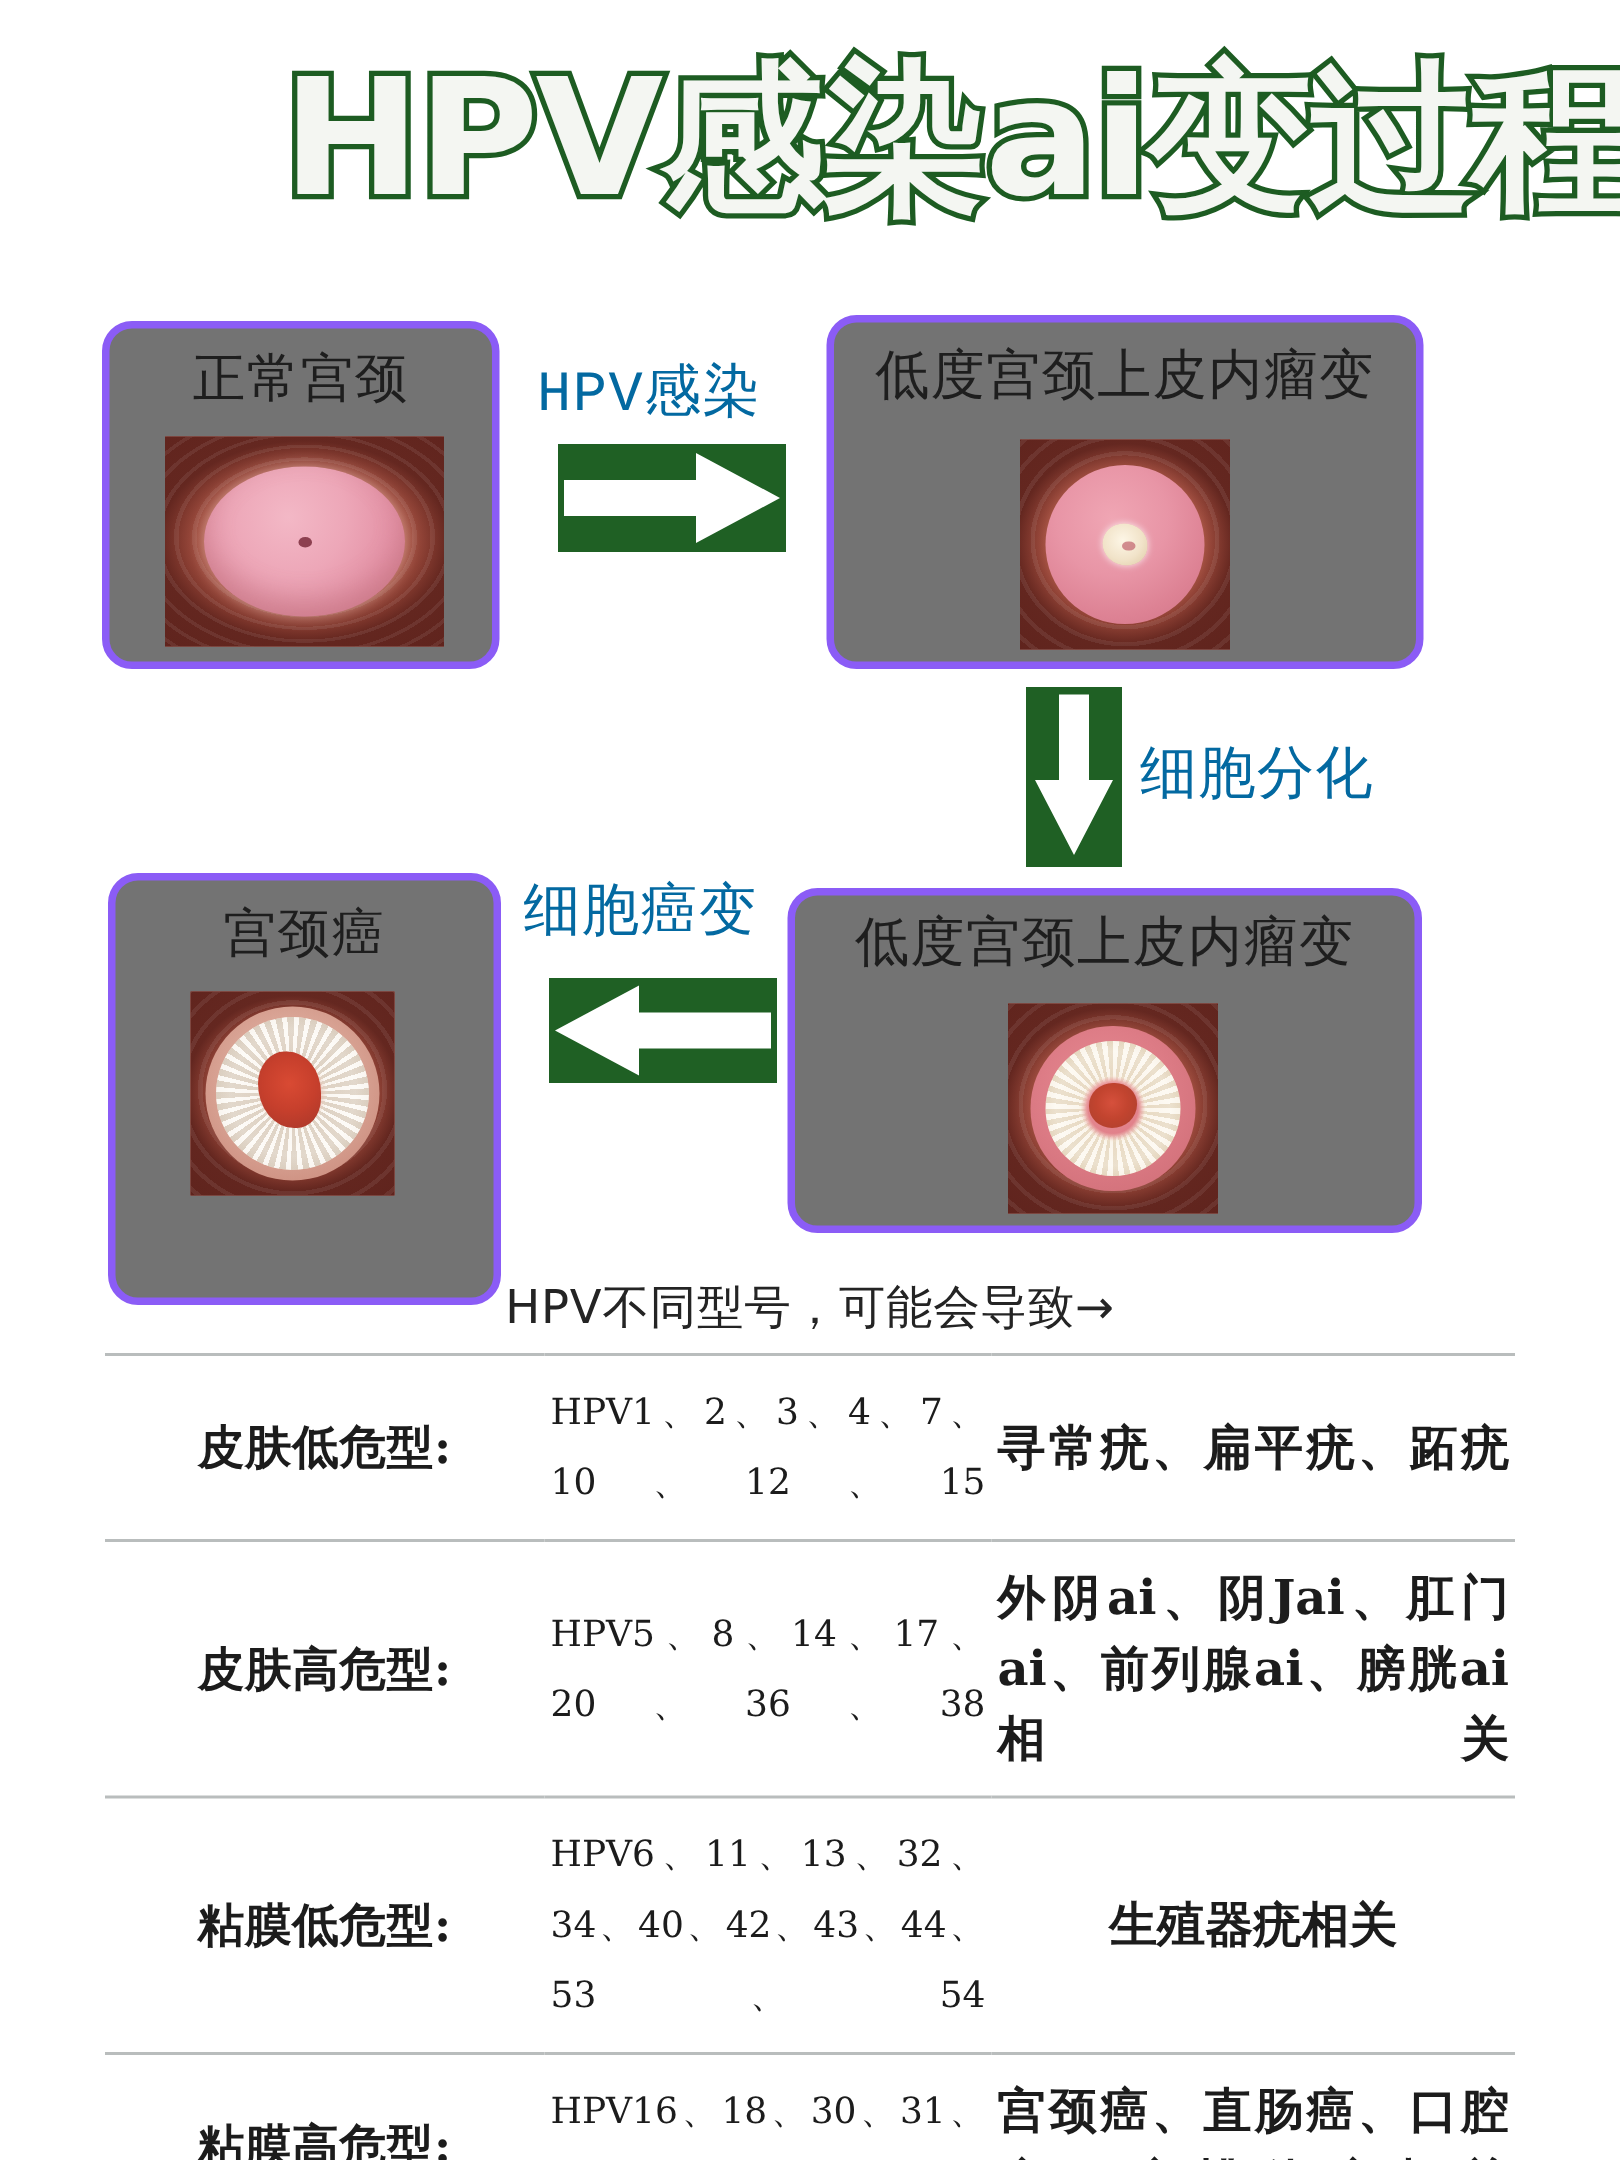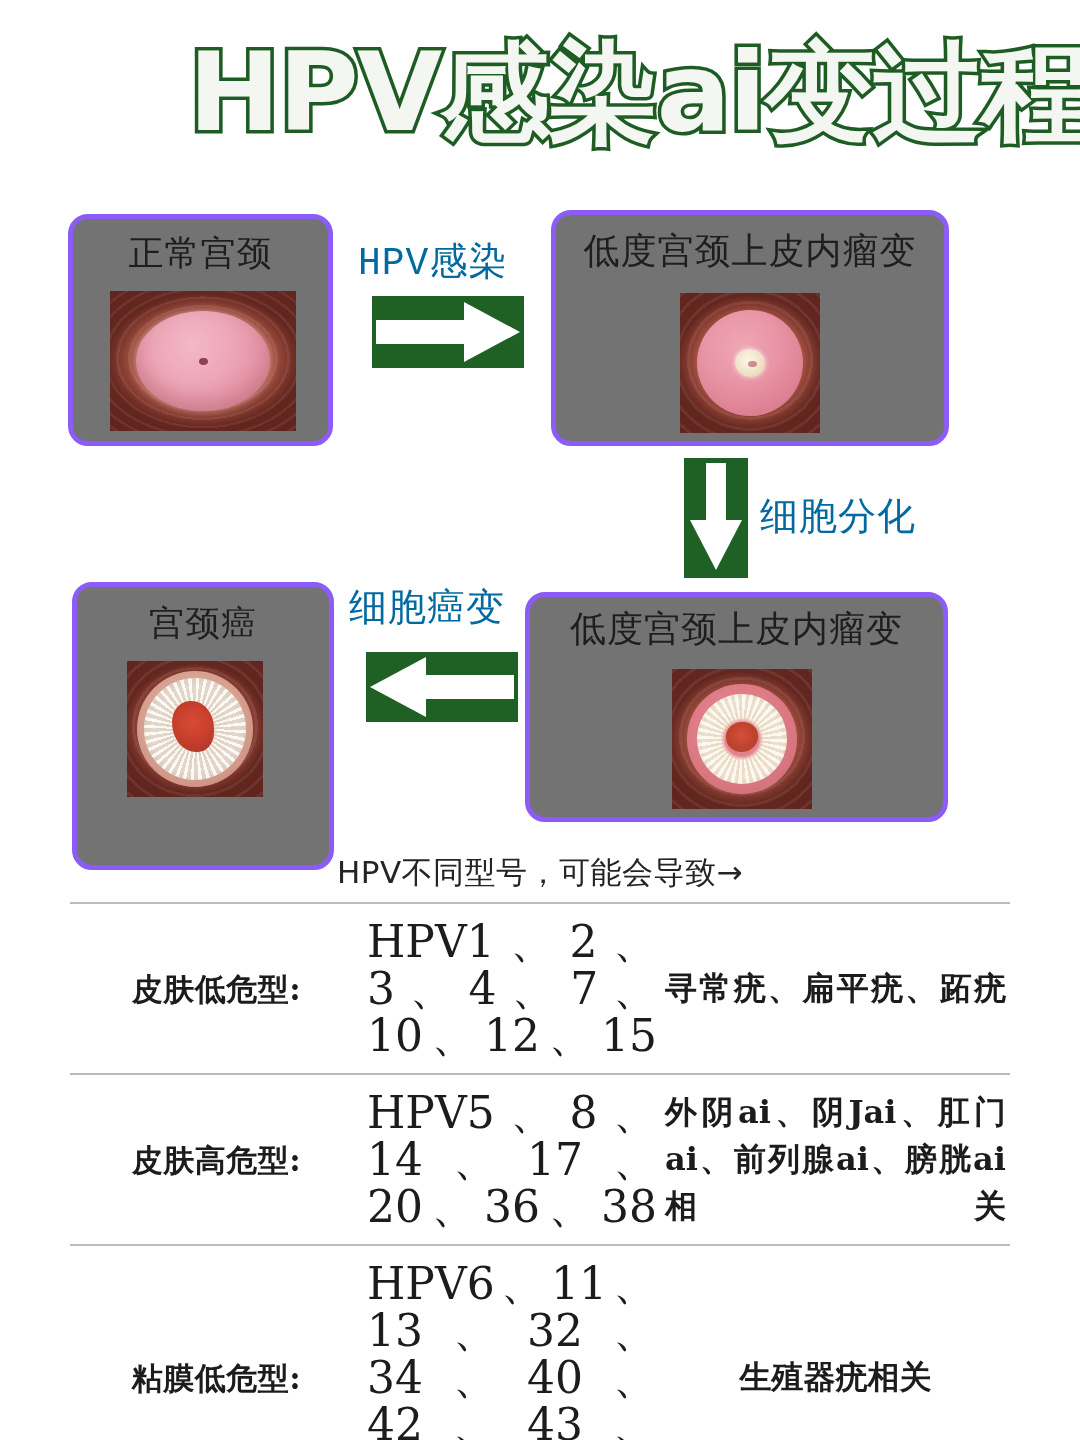--- a/index.html
+++ b/index.html
@@ -201,21 +201,21 @@
     font-size:31px;
     line-height:40px;
     font-weight:bold;
     font-family:"DejaVu Sans","Liberation Sans",sans-serif;
     letter-spacing:.5px;
   }
   td.c-types{
     width:290px;
     text-align:justify;
     text-align-last:justify;
-    font-size:44px;
+    font-size:24px;
     line-height:47px;
     padding-left:14px;padding-right:14px;
     font-family:"DejaVu Sans","Liberation Sans",sans-serif;
   }
   td.c-dis{
     width:auto;
     text-align:justify;
     text-align-last:justify;
     font-size:32px;
     line-height:47px;

